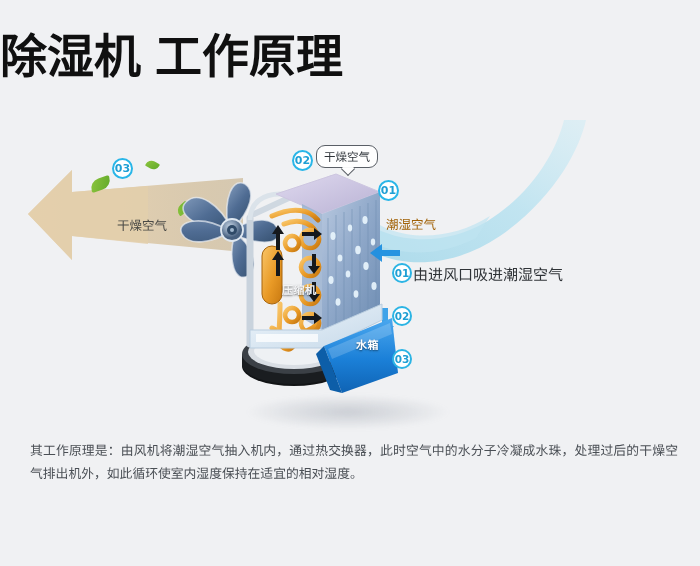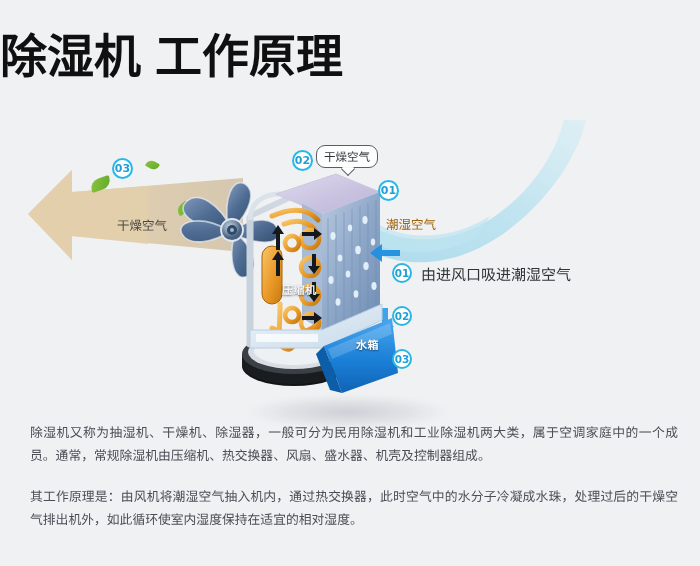--- a/index.html
+++ b/index.html
@@ -107,21 +107,21 @@
   .step{display:flex;align-items:center;height:36px;margin-bottom:7px;}
   .step .num{
     width:20px;height:20px;border-radius:50%;flex:0 0 20px;
     background:#ffffff;border:2.5px solid #2bb4e4;
     color:#1f9fd4;font-size:10.5px;font-weight:bold;
     display:flex;align-items:center;justify-content:center;
     box-sizing:border-box;line-height:1;
     font-family:"DejaVu Sans","Liberation Sans",sans-serif;
   }
   .step .txt{
-    margin-left:9px;font-size:15px;color:#2f3337;white-space:nowrap;
+    margin-left:1px;font-size:15px;color:#2f3337;white-space:nowrap;
     font-family:"DejaVu Sans","Liberation Sans",sans-serif;
   }
 
   
   .desc{position:absolute;left:30px;top:421px;width:648px;}
   .desc p{
     margin:0;
     font-size:12.8px;line-height:23px;color:#4a4f55;
     font-family:"DejaVu Sans","Liberation Sans",sans-serif;
     text-align:justify;
@@ -341,18 +341,17 @@
     </div>
     <div class="step">
       <span class="num">02</span>
     </div>
     <div class="step">
       <span class="num">03</span>
     </div>
   </div>
 
   <div class="desc">
-    <p class="p1">除湿机又称为抽湿机、干燥机、除湿器，一般可分为民用除湿机和工业除湿机两大类，属于空调家庭中的一个成员。通常，常规除湿机由压缩机、热交换器、风扇、盛水器、机壳及控制器组成。</p>
     <p class="p2">其工作原理是：由风机将潮湿空气抽入机内，通过热交换器，此时空气中的水分子冷凝成水珠，处理过后的干燥空气排出机外，如此循环使室内湿度保持在适宜的相对湿度。</p>
   </div>
 
   <div class="floor-shadow" style="left:248px;top:395px;"></div>
 </div>
 
 </body></html>

